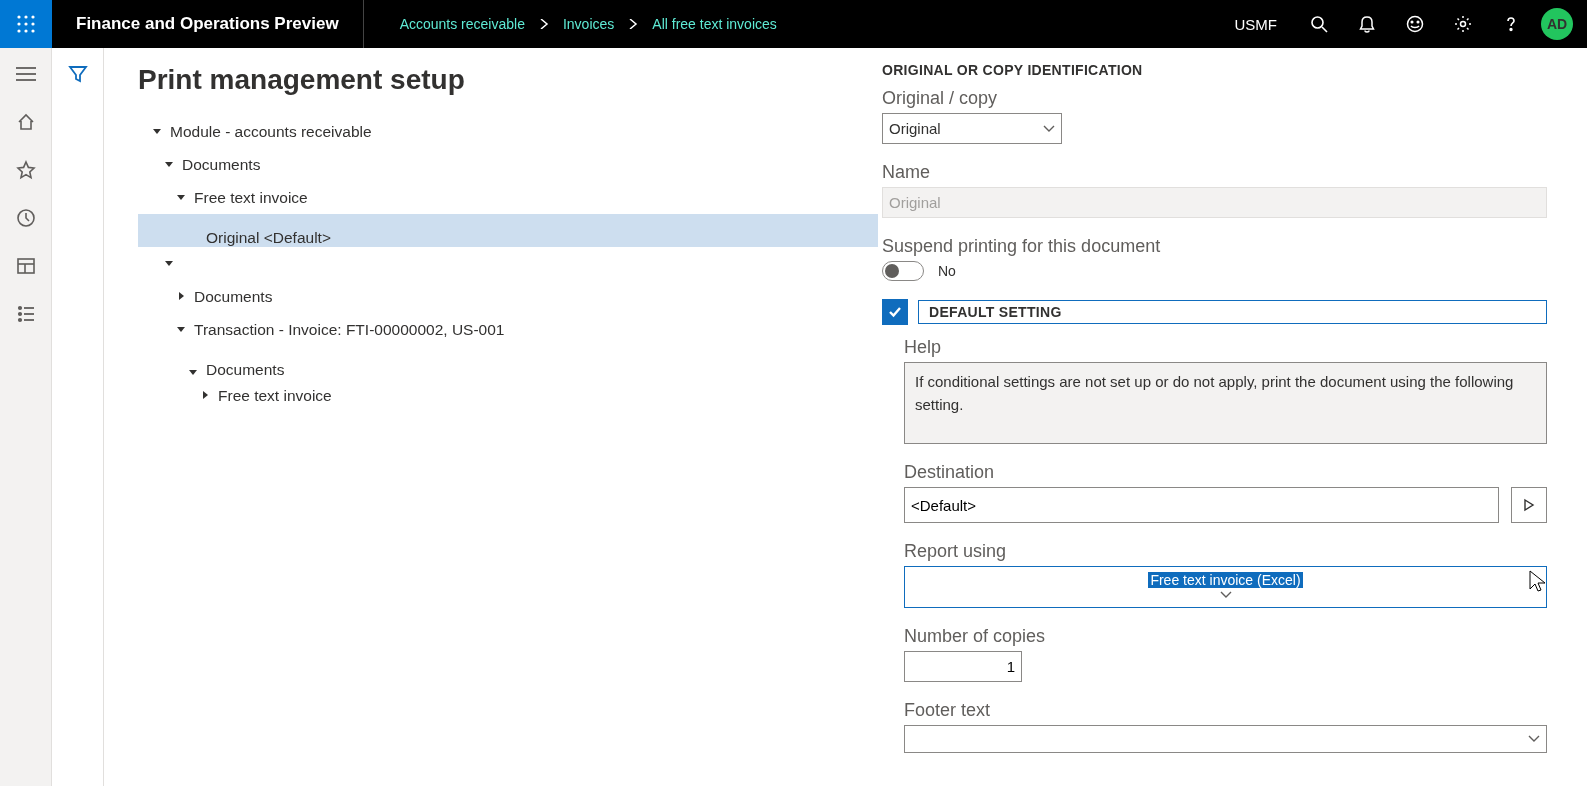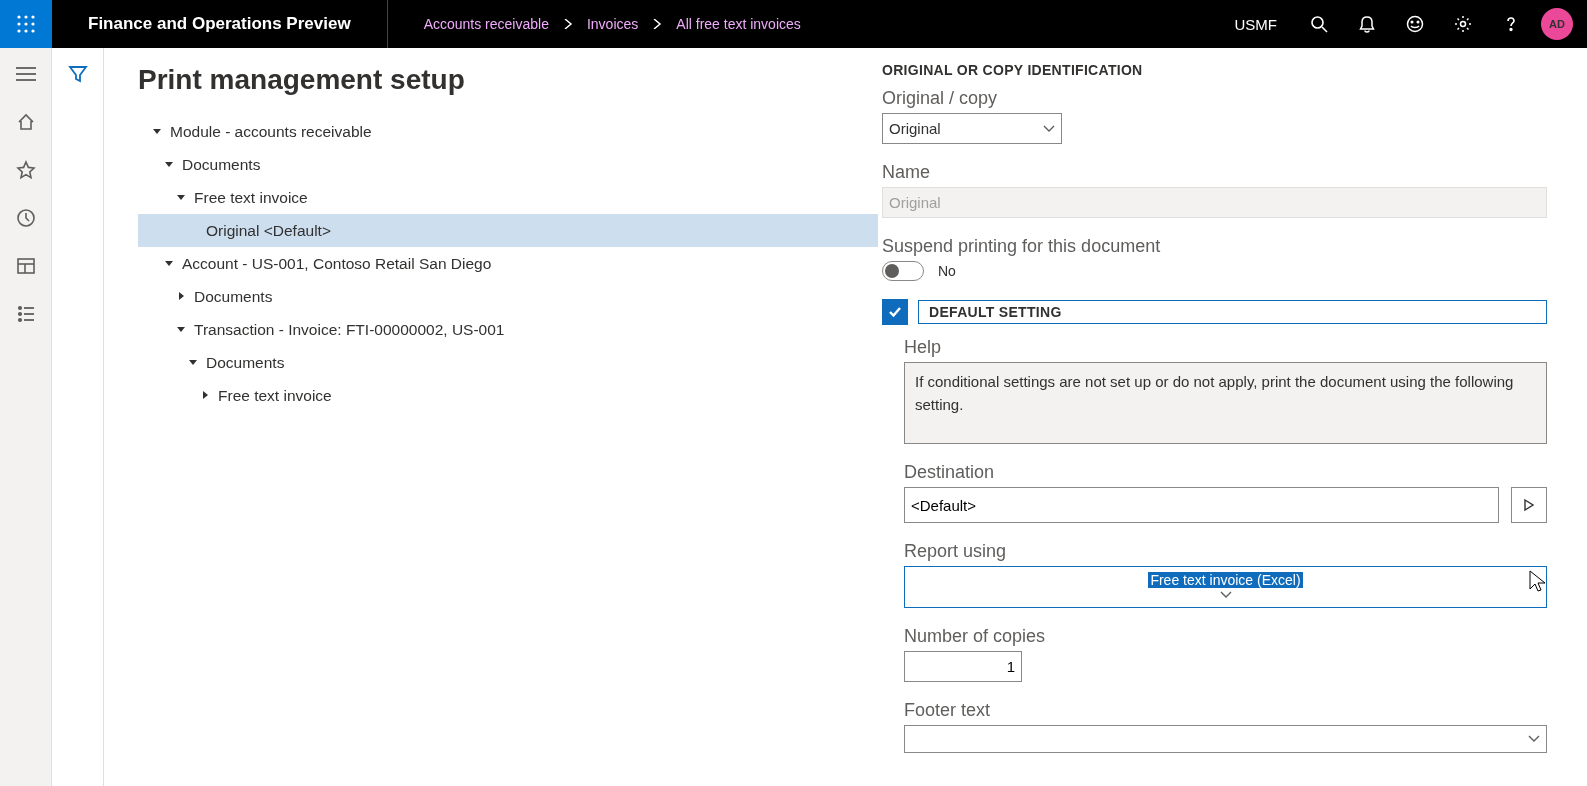--- a/index.html
+++ b/index.html
@@ -1,28 +1,28 @@
 <!DOCTYPE html>
 <html><head>
   <meta charset="utf-8">
   <style>
     * { box-sizing: border-box; margin: 0; padding: 0; }
     body { font-family: "Segoe UI", Arial, sans-serif; font-size: 14px; color: #323130; background: #fff; width: 1587px; height: 786px; overflow: hidden; }
 
     
     .topbar { display: flex; align-items: center; height: 48px; background: #000; color: #fff; }
     .app-launcher { width: 52px; height: 48px; background: #0078d4; display: flex; align-items: center; justify-content: center; cursor: pointer; }
-    .app-title { padding: 0 36px; font-size: 17px; font-weight: 600; border-right: 1px solid #444; height: 48px; display: flex; align-items: center; }
+    .app-title { padding: 0 24px; font-size: 17px; font-weight: 600; border-right: 1px solid #444; height: 48px; display: flex; align-items: center; }
     .breadcrumbs { display: flex; align-items: center; padding-left: 36px; gap: 14px; font-size: 14px;}
-    .breadcrumbs span { color: #f0abfc; }
+    .breadcrumbs span { color: #5eead4; }
     .chev { color: #fff; }
     .topbar-right { margin-left: auto; display: flex; align-items: center; height: 48px; }
     .company { padding: 0 18px; font-size: 15px; }
     .topbar-icon { width: 48px; height: 48px; display: flex; align-items: center; justify-content: center; cursor: pointer; }
-    .avatar { width: 32px; height: 32px; border-radius: 50%; background: #ec4899; color: #323130; display: flex; align-items: center; justify-content: center; font-weight: 600; margin: 0 14px 0 6px; font-size: 11px; }
+    .avatar { width: 32px; height: 32px; border-radius: 50%; background: #22c55e; color: #323130; display: flex; align-items: center; justify-content: center; font-weight: 600; margin: 0 14px 0 6px; font-size: 14px; }
 
     
     .leftrails { display: flex; height: calc(786px - 48px); }
     .rail { width: 52px; border-right: 1px solid #e1dfdd; background: #f3f2f1; display: flex; flex-direction: column; align-items: center; padding-top: 14px; gap: 24px; }
     .rail-icon { width: 24px; height: 24px; display: flex; align-items: center; justify-content: center; color: #605e5c; cursor: pointer; }
     .rail2 { width: 52px; border-right: 1px solid #e1dfdd; background: #fff; display: flex; justify-content: center; padding-top: 14px; }
     .filter-active { color: #0f6cbd; }
 
     
     .main { flex: 1; display: flex; padding: 14px 24px 0 34px; overflow: hidden; }
@@ -32,21 +32,21 @@
 
     .tree { font-size: 15.5px; }
     .tree-row { display: flex; align-items: center; height: 33px; }
     .tree-arrow { width: 26px; text-align: center; color: #323130; font-size: 11px; transform-origin: center; }
     .tree-arrow.expanded svg { transform: rotate(0deg); }
     .tree-arrow.collapsed svg { transform: rotate(-90deg); }
     .tree-label { }
     .tree-indent-0 { padding-left: 6px; }
     .tree-indent-1 { padding-left: 18px; }
     .tree-indent-2 { padding-left: 30px; }
-    .tree-indent-3 { padding-left: 42px; }
+    .tree-indent-3 { padding-left: 42px; align-items: flex-end; }
     .tree-indent-4 { padding-left: 54px; }
     .tree-selected { background: #cddeef; }
 
     
     .right-pane { flex: 1; padding-left: 4px; padding-right: 16px; }
     .section-header { font-size: 14px; font-weight: 700; letter-spacing: 0.3px; margin-bottom: 10px; }
     .field-label { font-size: 18px; color: #605e5c; margin-bottom: 4px; }
     .field { margin-bottom: 18px; }
     .select, .text-input, .textarea-like { border: 1px solid #8a8886; background: #fff; padding: 6px 6px; font-size: 15px; font-family: inherit; }
     .select { width: 180px; display: flex; align-items: center; justify-content: space-between; }
@@ -218,21 +218,20 @@
           <span class="tree-label">Free text invoice</span>
         </div>
         <div class="tree-row tree-indent-3 tree-selected">
           <span class="tree-arrow"></span>
           <span class="tree-label">Original &lt;Default&gt;</span>
         </div>
         <div class="tree-row tree-indent-1">
           <span class="tree-arrow expanded"><svg width="10" height="10" viewBox="0 0 10 10">
                 <path d="M1 3 L9 3 L5 8 Z" fill="#323130"></path>
               </svg></span>
-          <span class="tree-label">Account - US-001, Contoso Retail San Diego</span>
         </div>
         <div class="tree-row tree-indent-2">
           <span class="tree-arrow collapsed"><svg width="10" height="10" viewBox="0 0 10 10">
                 <path d="M1 3 L9 3 L5 8 Z" fill="#323130"></path>
               </svg></span>
           <span class="tree-label">Documents</span>
         </div>
         <div class="tree-row tree-indent-2">
           <span class="tree-arrow expanded"><svg width="10" height="10" viewBox="0 0 10 10">
                 <path d="M1 3 L9 3 L5 8 Z" fill="#323130"></path>

